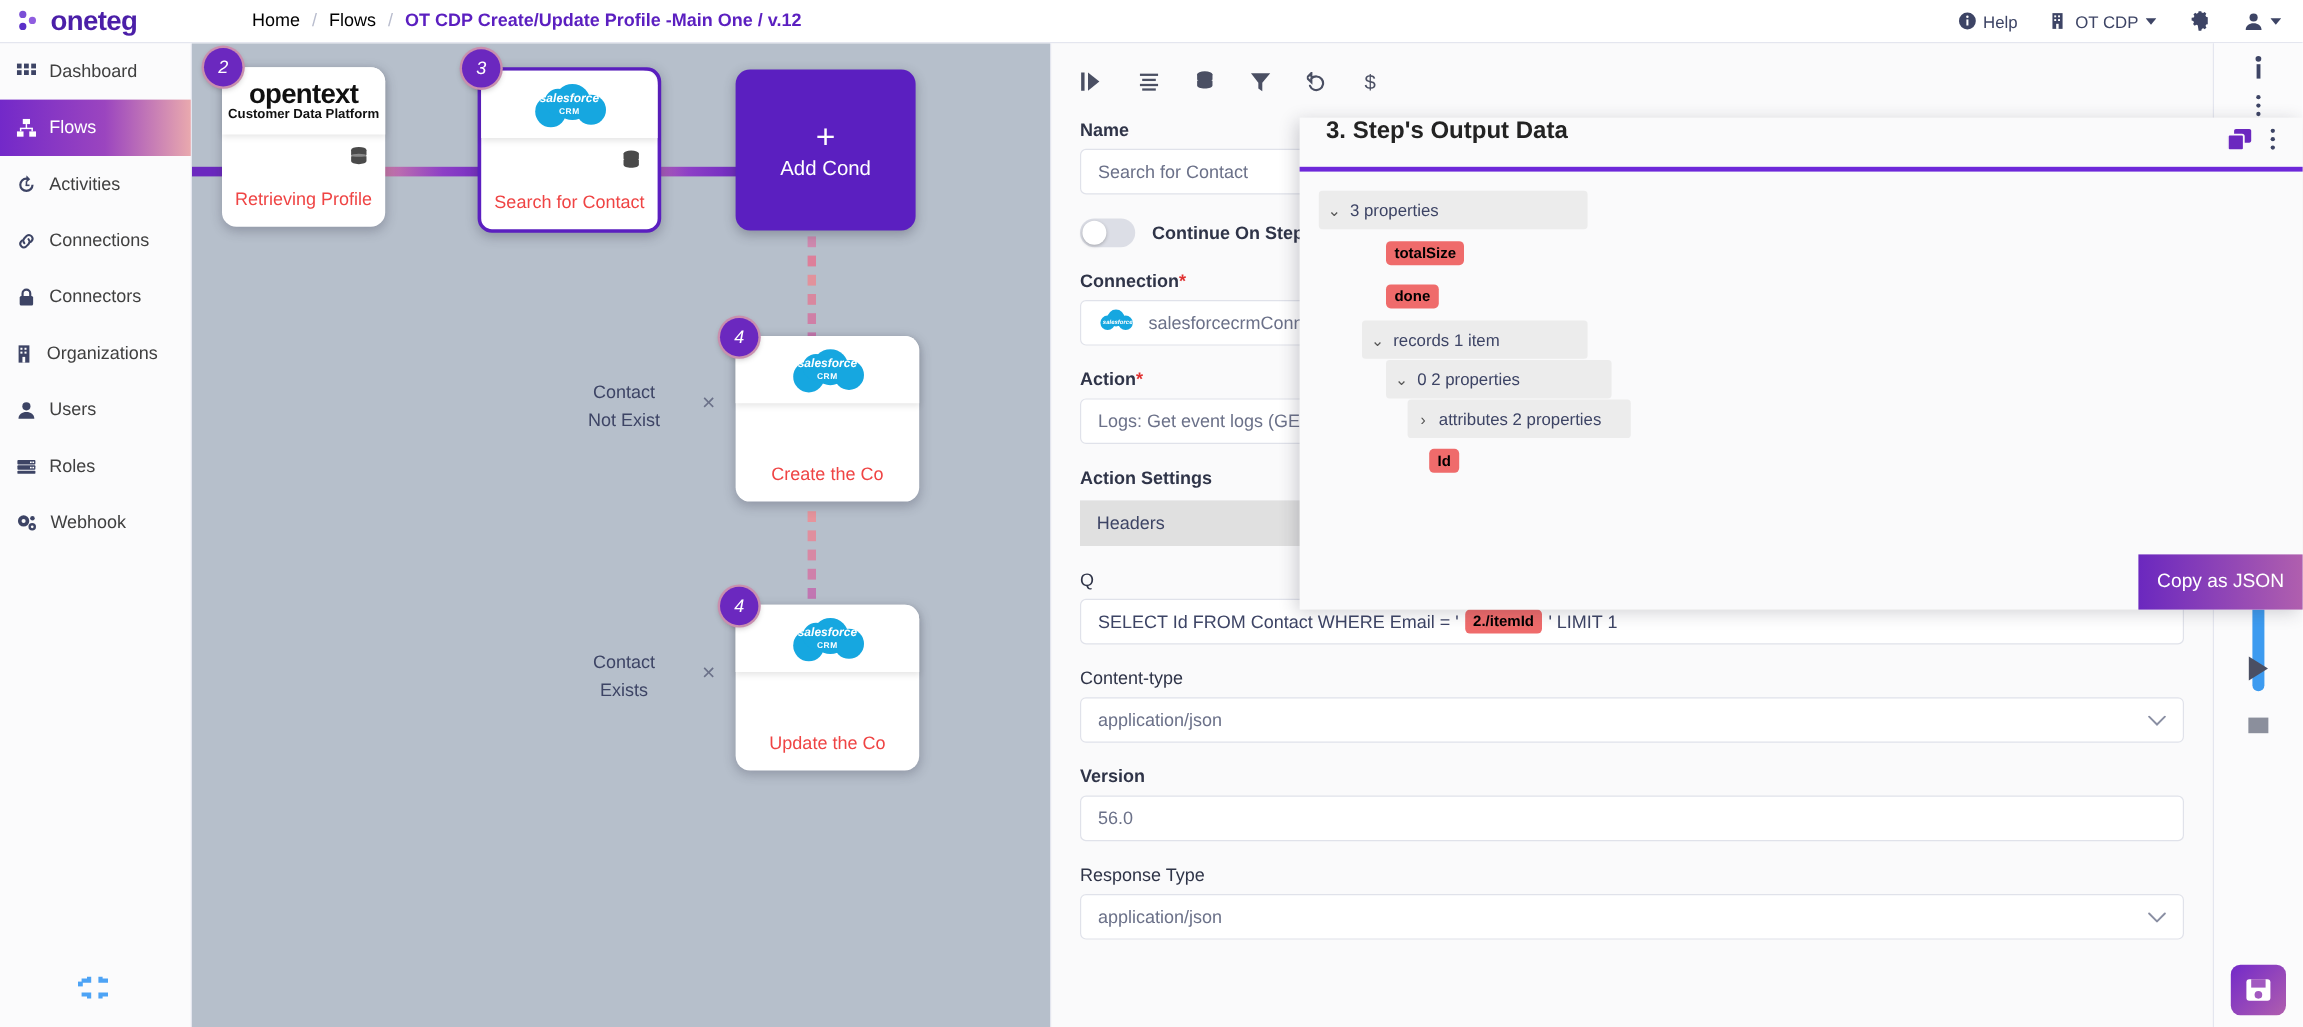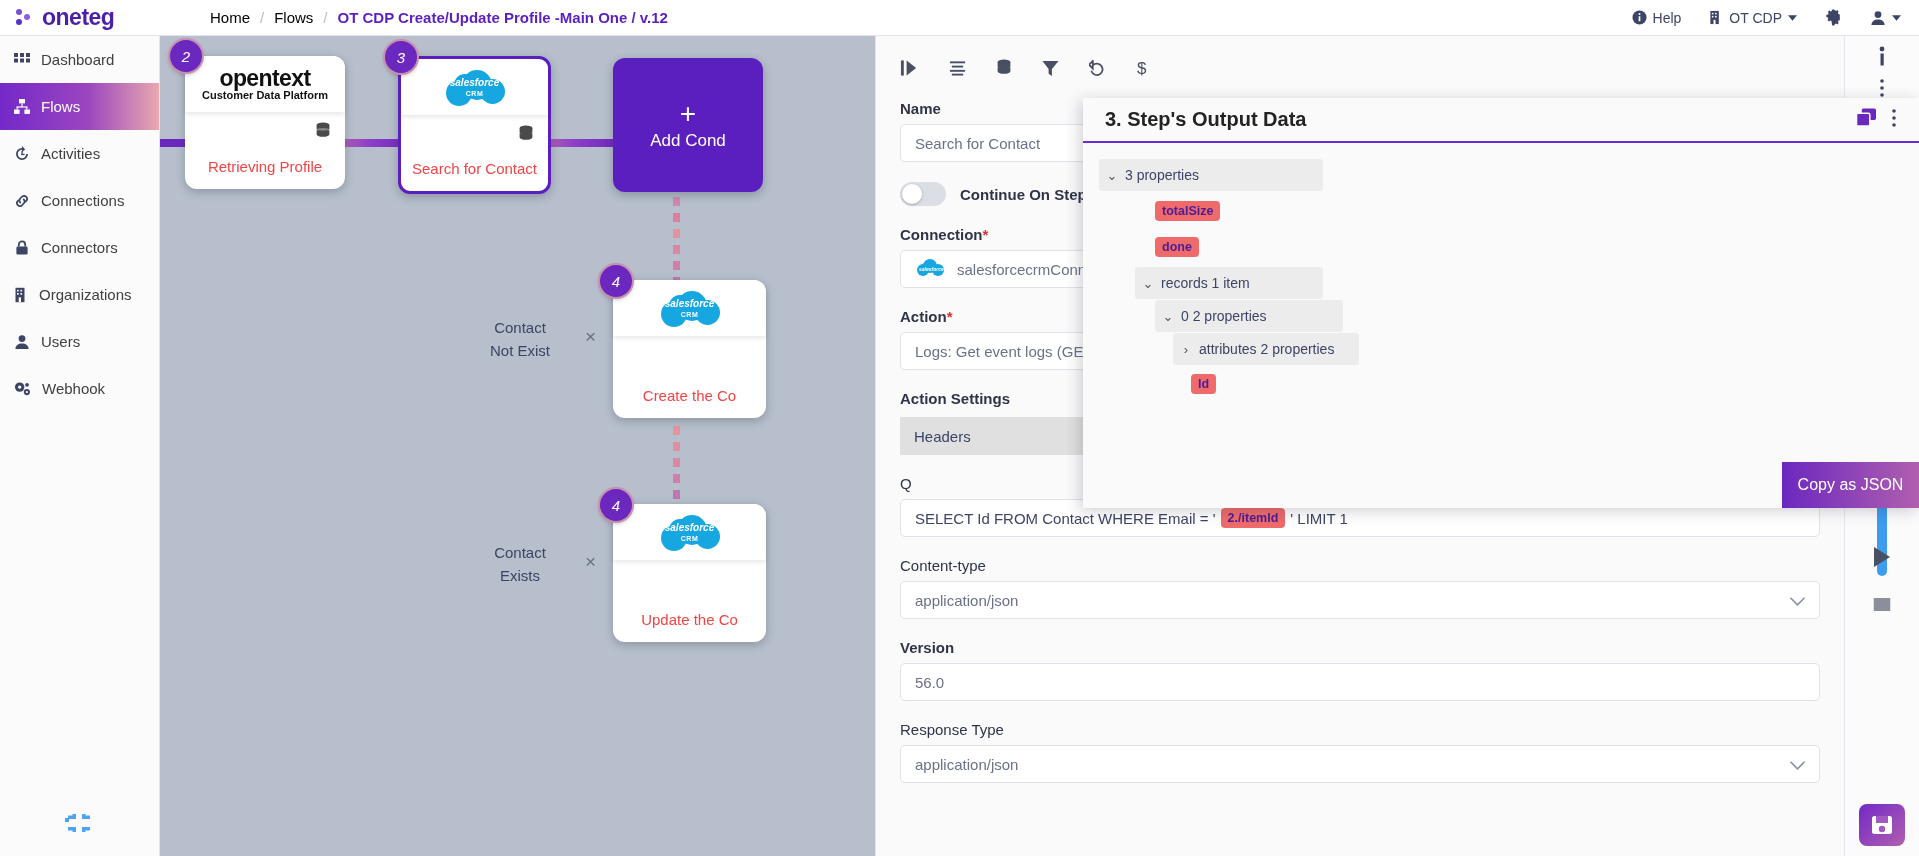--- a/index.html
+++ b/index.html
@@ -115,29 +115,29 @@
     margin-bottom: 20px; cursor: text;
   }
   .finput.sel { cursor: pointer; }
   .finput .chev { margin-left: auto; color: #8a8fa3; }
   .toggle-row { display: flex; align-items: center; gap: 14px; margin-bottom: 20px; }
   .toggle { width: 46px; height: 24px; border-radius: 14px; background: #dcdee6; position: relative; cursor: pointer; }
   .toggle::after { content:""; position:absolute; left:2px; top:2px; width:20px; height:20px; border-radius:50%; background:#fff; box-shadow:0 1px 3px rgba(0,0,0,.25); }
   .toggle-lbl { font-size: 15px; font-weight: bold; color: #2f3448; }
   .sect-title { font-size: 15px; font-weight: bold; color: #2f3448; margin: 4px 0 10px; }
   .headers-bar { background: #e0e0e0; height: 38px; display: flex; align-items: center; padding: 0 14px; font-size: 15px; color: #3d4465; margin-bottom: 20px; }
-  .chip { display: inline-flex; align-items: center; background: #ef6b6b; color: #4c1d95; font-size: 12.5px;
+  .chip { display: inline-flex; align-items: center; background: #ef6b6b; color: #000000; font-size: 12.5px;
     font-weight: bold; border-radius: 4px; padding: 3px 7px; margin: 0 5px; }
 
   
   .outdata {
     position: absolute; left: 1083px; top: 98px; width: 836px; height: 410px;
     background: #fafafb; box-shadow: -3px 3px 14px rgba(40,40,60,.22); z-index: 50;
   }
-  .outdata-head { height: 45px; display: flex; align-items: center; padding: 0 22px; border-bottom: 2px solid #6d28d9; }
+  .outdata-head { height: 45px; display: flex; padding: 0 22px; border-bottom: 4px solid #6d28d9; }
   .outdata-title { font-size: 20px; font-weight: bold; color: #232323; }
   .outdata-actions { margin-left: auto; display: flex; align-items: center; gap: 14px; }
   .tree { padding: 16px 0 0 16px; position: relative; height: 365px; }
   .trow { display: flex; align-items: center; height: 32px; font-size: 14px; color: #3d4465; }
   .trow.grey { background: #ececec; border-radius: 3px; }
   .tchev { width: 26px; text-align: center; color: #555; font-size: 13px; cursor: pointer; }
   .copyjson {
     position: absolute; right: 0; bottom: 0; width: 137px; height: 46px;
     background: linear-gradient(90deg,#6b28bf 0%, #b05fae 100%);
     color: #fff; font-size: 16px; display: flex; align-items: center; justify-content: center;
@@ -306,20 +306,38 @@
       <span>Organizations</span>
     </div>
     <div class="side-item">
       <span class="ico">
           <svg width="16" height="16" viewBox="0 0 16 16">
             <circle cx="8" cy="4.6" r="3.4" fill="#3d4465"></circle>
             <path d="M1.4 15c0-3.6 3-5.6 6.6-5.6s6.6 2 6.6 5.6z" fill="#3d4465"></path>
           </svg>
         </span>
       <span>Users</span>
+    </div>
+    <div class="side-item">
+      <span class="ico">
+          <svg width="16" height="16" viewBox="0 0 16 16">
+            <g fill="#3d4465">
+              <rect x="0.5" y="2.4" width="15" height="3.6" rx="0.7"></rect>
+              <rect x="0.5" y="6.8" width="15" height="3.6" rx="0.7"></rect>
+              <rect x="0.5" y="11.2" width="15" height="2.6" rx="0.7"></rect>
+            </g>
+            <g fill="#fff">
+              <rect x="11" y="3.6" width="1.4" height="1.3"></rect>
+              <rect x="11" y="8" width="1.4" height="1.3"></rect>
+              <rect x="13" y="3.6" width="1.4" height="1.3"></rect>
+              <rect x="13" y="8" width="1.4" height="1.3"></rect>
+            </g>
+          </svg>
+        </span>
+      <span>Roles</span>
     </div>
     <div class="side-item">
       <span class="ico">
           <svg width="17" height="16" viewBox="0 0 18 16">
             <circle cx="6" cy="6" r="5" fill="#3d4465"></circle>
             <circle cx="6" cy="6" r="1.8" fill="#fbfbfc"></circle>
             <circle cx="13.6" cy="11.2" r="3.3" fill="#3d4465"></circle>
             <circle cx="13.6" cy="11.2" r="1.2" fill="#fbfbfc"></circle>
             <circle cx="13.8" cy="3.6" r="2" fill="#3d4465"></circle>
           </svg>
@@ -371,21 +389,21 @@
         <i style="background:#c176b2"></i>
         <i style="background:#b269ba"></i>
       <i style="background:#9c59c0"></i>
         <i style="background:#8848c3"></i>
         <i style="background:#7a3ac5"></i>
       <i style="background:#6e2cc1"></i>
         <i style="background:#6b28bf"></i>
     </div>
 
     <div class="badge" style="left:10px; top:4px;">2</div>
-    <div class="node" style="left:25px; top:20px; width:160px; height:133px;">
+    <div class="node" style="left:25px; top:20px; width:136px; height:133px;">
       <div class="node-head">
         <div class="ot-logo">
           <div class="t1">opentext</div>
           <div class="t2">Customer Data Platform</div>
         </div>
       </div>
       <div class="node-db">
         <svg width="16" height="18" viewBox="0 0 16 18">
             <g fill="#4a4a4a">
               <ellipse cx="8" cy="3" rx="6.4" ry="2.6"></ellipse>

